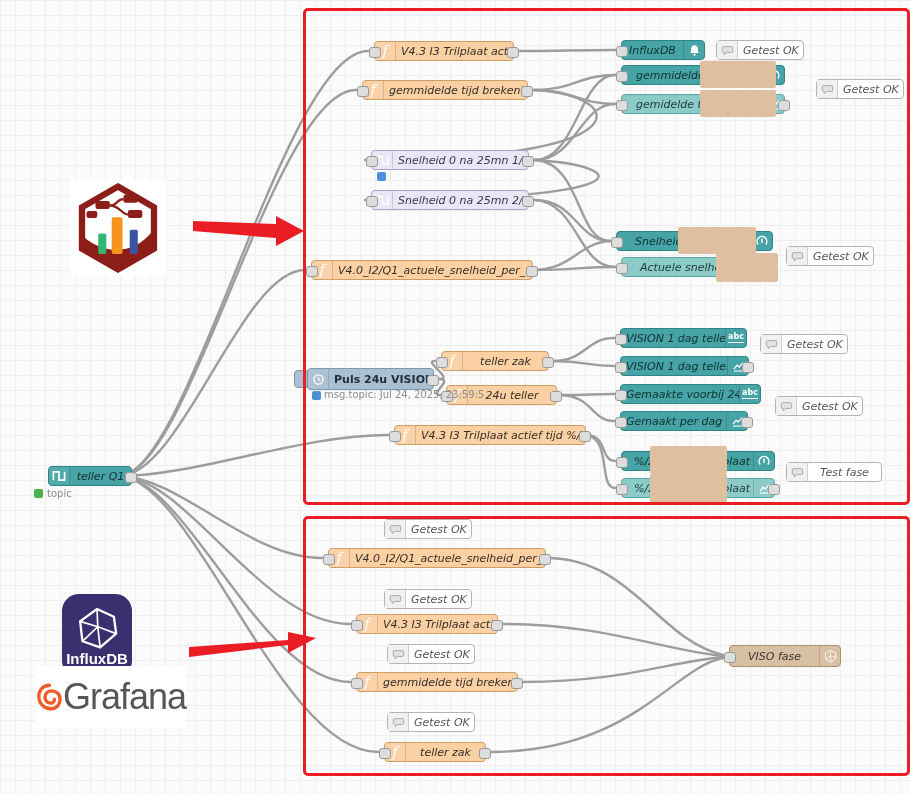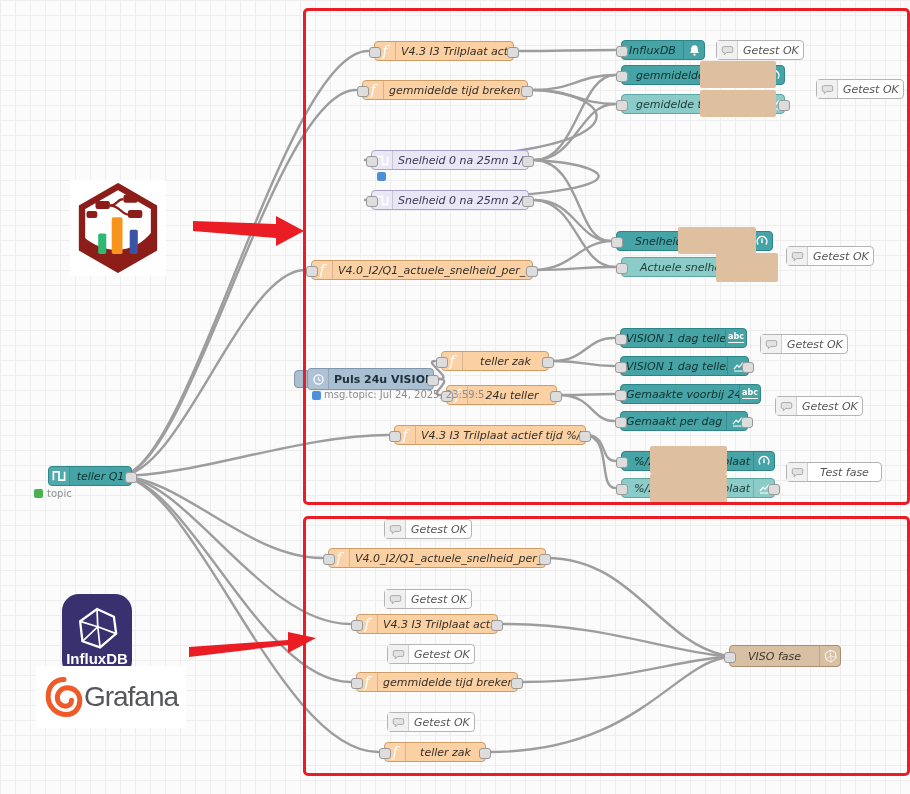--- a/index.html
+++ b/index.html
@@ -35,21 +35,21 @@
   .redact{position:absolute;background:#debfa0;z-index:13;border-radius:2px;}
   .status{position:absolute;font-size:10px;color:#8d8d8d;z-index:11;white-space:nowrap;}
   .sq{position:absolute;width:9px;height:9px;border-radius:2px;z-index:11;}
   .sq.blue{background:#4d90d9;}
   .sq.green{background:#4caf50;}
   .logo-box{position:absolute;z-index:20;display:flex;align-items:center;justify-content:center;}
   .hex-box{background:#fff;}
   .influx-box{background:#38306f;border-radius:17px;flex-direction:column;color:#fff;}
   .influx-box .txt{font-family:"Liberation Sans",sans-serif;font-weight:bold;font-size:15px;margin-top:-2px;}
   .grafana-box{background:#fff;color:#55565b;}
-  .grafana-box .txt{font-family:"Liberation Sans",sans-serif;font-size:28px;font-weight:500;letter-spacing:-1px;}
+  .grafana-box .txt{font-family:"Liberation Sans",sans-serif;font-size:36px;font-weight:500;letter-spacing:-1px;}
 </style>
 </head>
 <body>
 
 <div class="canvas">
 
   <svg class="wires" width="910" height="794">
     <g fill="none" stroke="#999" stroke-width="2.4" stroke-linecap="round" opacity="0.95">
 
       <path d="M120,476 C190,473 285,51 368,51"></path>

